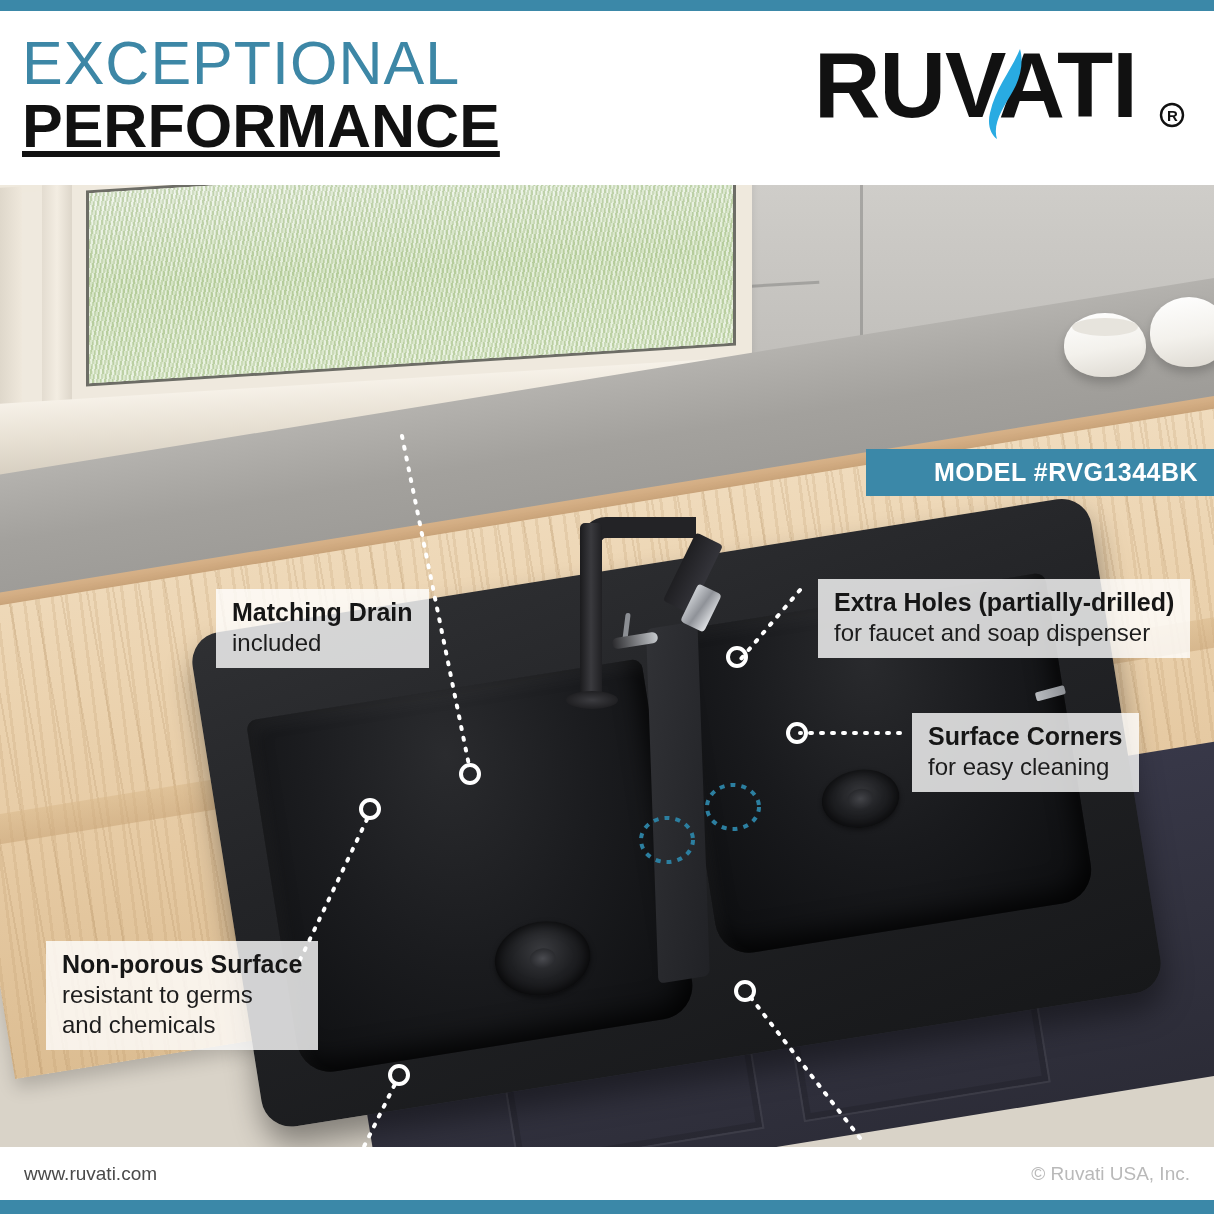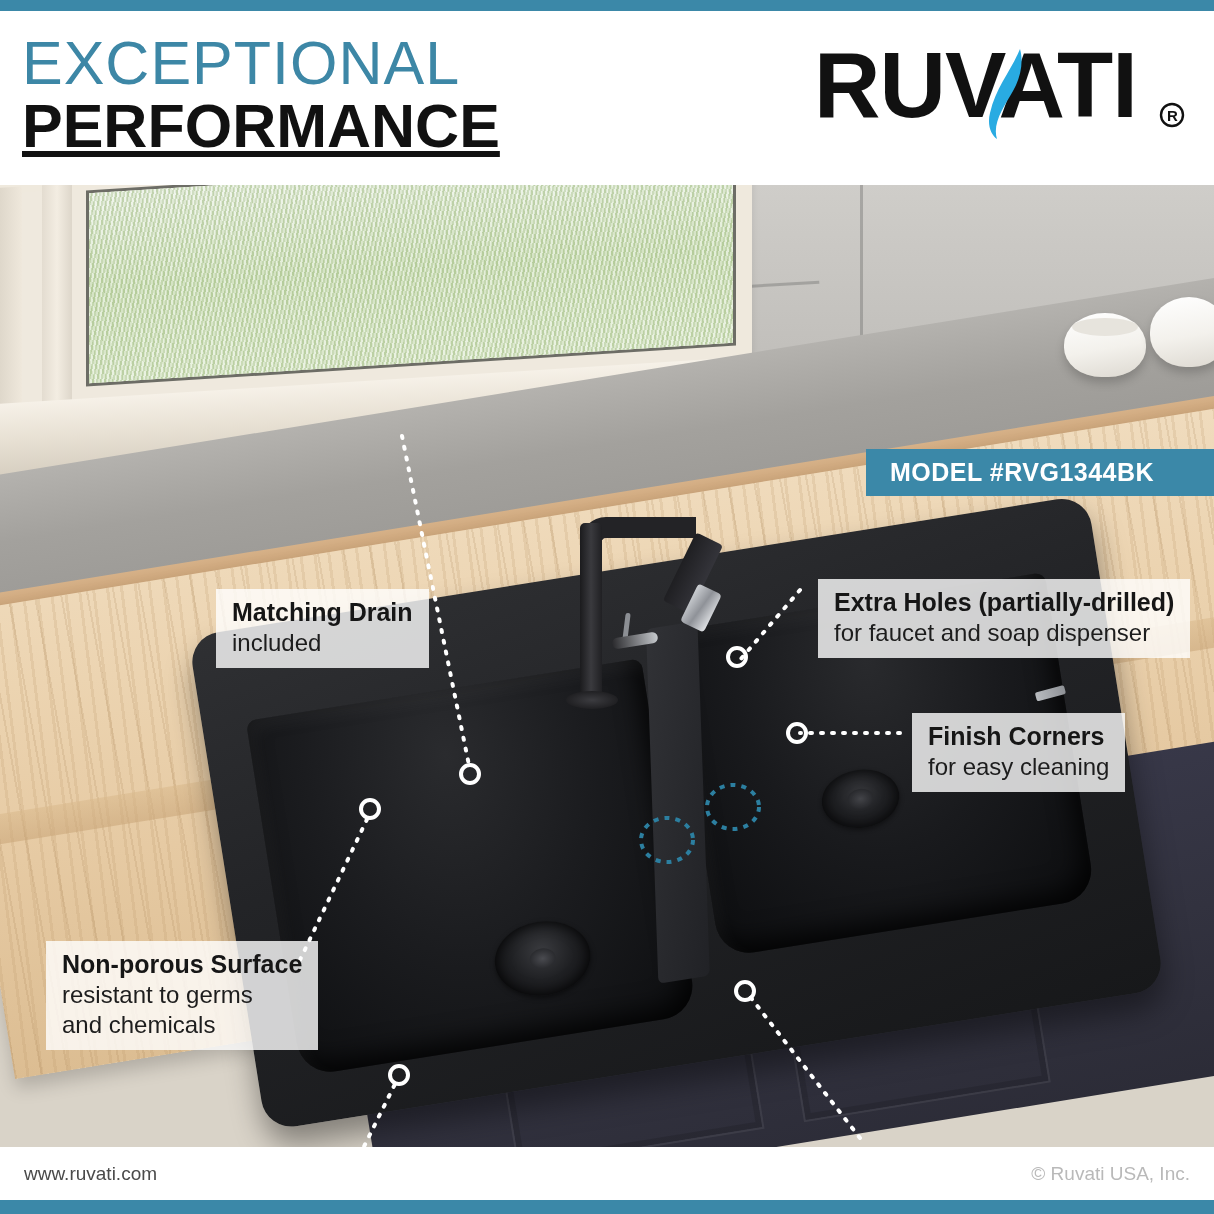--- a/index.html
+++ b/index.html
@@ -135,21 +135,21 @@
   .dish { position:absolute; border-radius:50% 50% 46% 46%;
      background:linear-gradient(170deg,#ffffff 0%,#f3f1ec 55%,#ddd9d1 100%);
      box-shadow:0 6px 10px rgba(0,0,0,.18); }
   .dish-1 { left:1064px; top:128px; width:82px; height:64px; }
   .dish-1::after { content:""; position:absolute; left:8px; top:5px; right:8px; height:18px;
      border-radius:50%; background:#e7e4dd; }
   .dish-2 { left:1150px; top:112px; width:78px; height:70px; }
 
   
   .model-badge { position:absolute; left:866px; top:264px; width:348px; height:47px;
-     background:#3b88a8; display:flex; align-items:center; }
+     background:#3b88a8; display:flex; align-items:center;padding-left:44px; }
   .model-badge span { color:#fff; font-size:25px; font-weight:700; letter-spacing:.5px;
      padding-left:24px; font-family:"Liberation Sans", sans-serif; }
 
   
   .callout { position:absolute; background:rgba(255,255,255,.80); padding:8px 16px 10px 16px;margin-top:30px; }
   .callout .t1 { font-size:25px; font-weight:700; color:#161616; line-height:31px;
      white-space:nowrap; font-family:"Liberation Sans", sans-serif; }
   .callout .t2 { font-size:24px; font-weight:400; color:#1d1d1d; line-height:30px;
      white-space:nowrap; font-family:"Liberation Sans", sans-serif; }
 
@@ -282,21 +282,21 @@
       <div class="t1">Matching Drain</div>
       <div class="t2">included</div>
     </div>
 
     <div class="callout co-holes">
       <div class="t1">Extra Holes (partially-drilled)</div>
       <div class="t2">for faucet and soap dispenser</div>
     </div>
 
     <div class="callout co-corners">
-      <div class="t1">Finish Corners</div>
+      <div class="t1">Surface Corners</div>
       <div class="t2">for easy cleaning</div>
     </div>
 
     <div class="callout co-nonpor">
       <div class="t1">Non-porous Surface</div>
       <div class="t2">resistant to germs</div>
       <div class="t2">and chemicals</div>
     </div>
 
 

